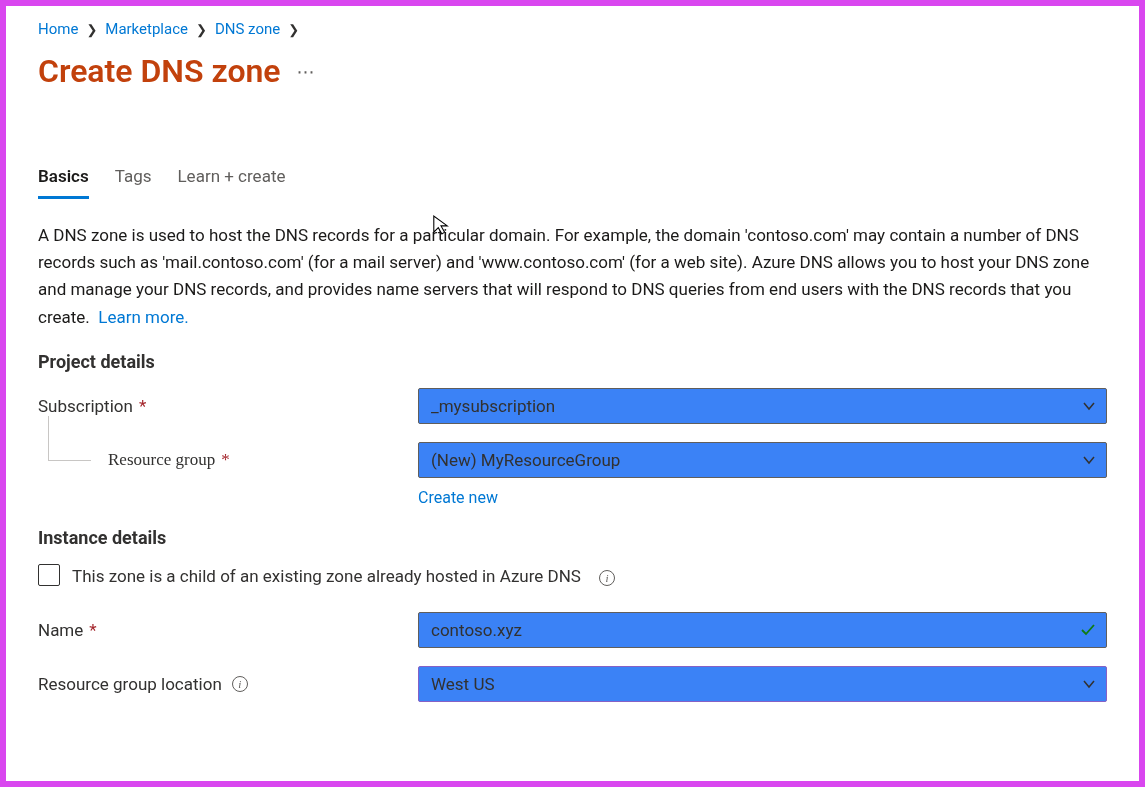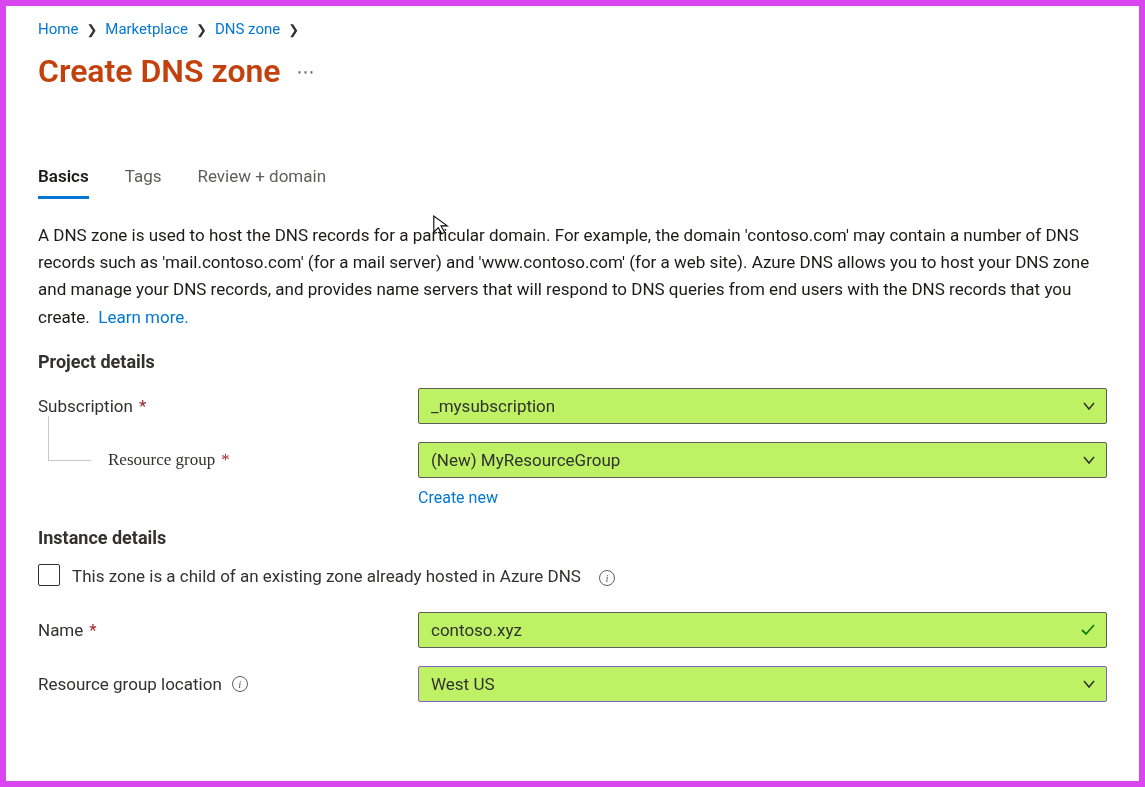--- a/index.html
+++ b/index.html
@@ -46,21 +46,21 @@
     color: #c2410c;
   }
   .more-dots {
     color: #605e5c;
     font-size: 18px;
     letter-spacing: 2px;
     cursor: pointer;
   }
   .tabs {
     display: flex;
-    gap: 36px;
+    gap: 26px;
     border-bottom: 1px solid transparent;
     margin-top: 70px;
     margin-bottom: 0;
   }
   .tab {
     font-size: 17px;
     color: #605e5c;
     padding: 6px 0 10px 0;
     cursor: pointer;
     border-bottom: 3px solid transparent;
@@ -121,21 +121,21 @@
   .select {
     flex: 1;
     height: 36px;
     border: 1px solid #605e5c;
     border-radius: 2px;
     display: flex;
     align-items: center;
     justify-content: space-between;
     padding: 0 10px 0 12px;
     font-size: 17px;
-    background: #bef264;
+    background: #3b82f6;
     cursor: pointer;
   }
   .select.ok {
     border-color: #605e5c;
   }
   .select.location {
     border-color: #8661c5;
   }
   .select.name {
     position: relative;
@@ -215,21 +215,21 @@
     <h1 class="page-title">Create DNS zone</h1>
     <span class="more-dots">⋯</span>
     <svg class="cursor" viewBox="0 0 20 24">
         <path d="M2 2 L2 20 L7 15 L11 22 L14 20 L10 13 L17 13 Z" fill="#fff" stroke="#000" stroke-width="1.2"></path>
       </svg>
   </div>
 
   <div class="tabs">
     <div class="tab active">Basics</div>
     <div class="tab">Tags</div>
-    <div class="tab">Review + domain</div>
+    <div class="tab">Learn + create</div>
   </div>
 
   <p class="description">
     <span>A DNS zone is used to host the DNS records for a particular domain. For example, the domain 'contoso.com' may contain a number of DNS records such as 'mail.contoso.com' (for a mail server) and 'www.contoso.com' (for a web site). Azure DNS allows you to host your DNS zone and manage your DNS records, and provides name servers that will respond to DNS queries from end users with the DNS records that you create.</span>&nbsp;&nbsp;<a>Learn more.</a>
   </p>
 
   <h3 class="section-head">Project details</h3>
 
   <div class="form-row">
     <div class="form-label-col">

